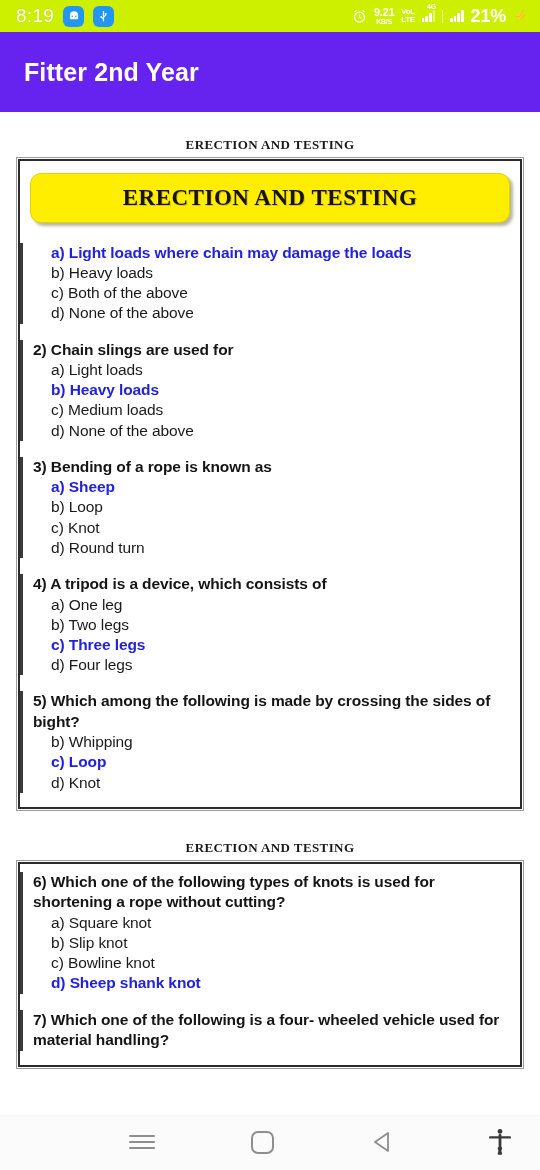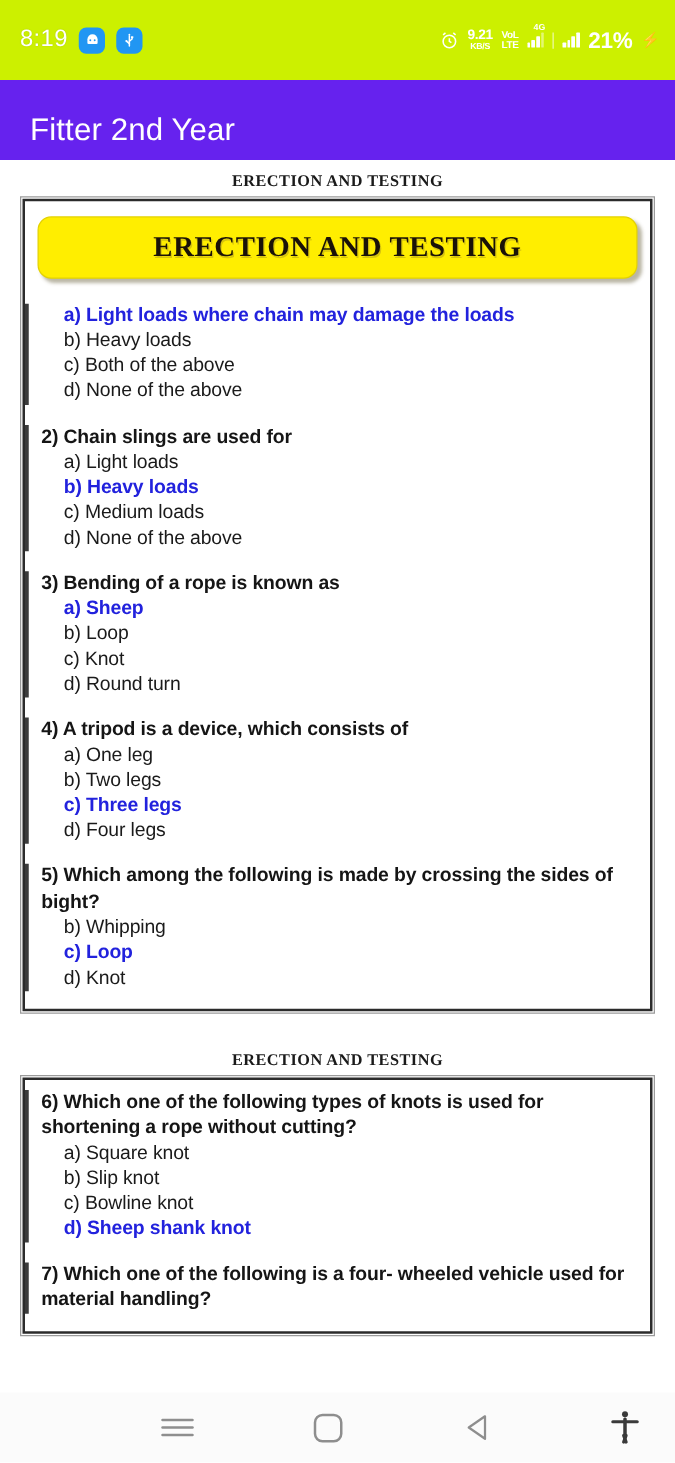--- a/index.html
+++ b/index.html
@@ -6,21 +6,21 @@
   html,body { width:540px; height:1170px; }
   body {
     font-family:"Liberation Sans", sans-serif;
     background:#ffffff;
     overflow:hidden;
     position:relative;
   }
 
   
   .statusbar{
-    height:64px; width:540px;
+    height:32px; width:540px;
     background:#ccf000;
     display:flex; align-items:center;
     padding:0 12px 0 16px;
     position:relative;
   }
   .sb-left{ display:flex; align-items:center; gap:9px; }
   .sb-clock{
     font-size:19px; color:#ffffff; font-weight:400;
     letter-spacing:.3px;
     text-shadow:0 0 1px rgba(120,140,0,.45);
@@ -63,21 +63,21 @@
   .sb-divider{ width:1px; height:13px; background:rgba(255,255,255,.65); }
 
   
   .appbar{
     height:80px; width:540px;
     background:#6622ee;
     display:flex; align-items:center;
     padding-left:24px;
   }
   .appbar-title{
-    color:#ffffff; font-size:25px; font-weight:400; letter-spacing:.1px;
+    color:#ffffff; font-size:25px; font-weight:700; letter-spacing:.1px;
   }
 
   
   .content{
     position:absolute; top:128px; left:0; width:540px; height:986px;
     background:#ffffff; overflow:hidden;
   }
 
   .page-caption{
     text-align:center;

